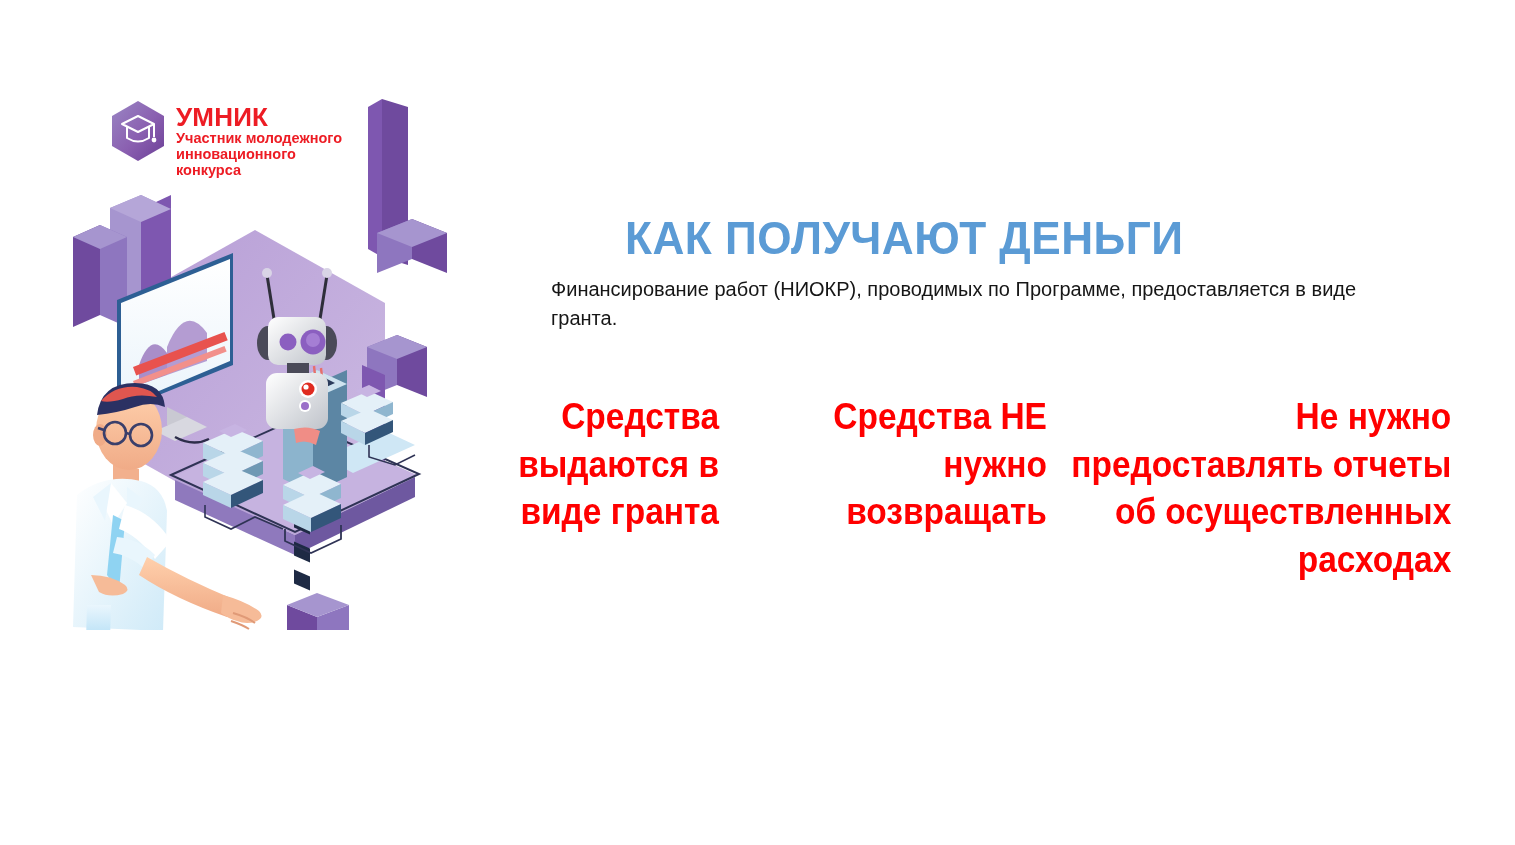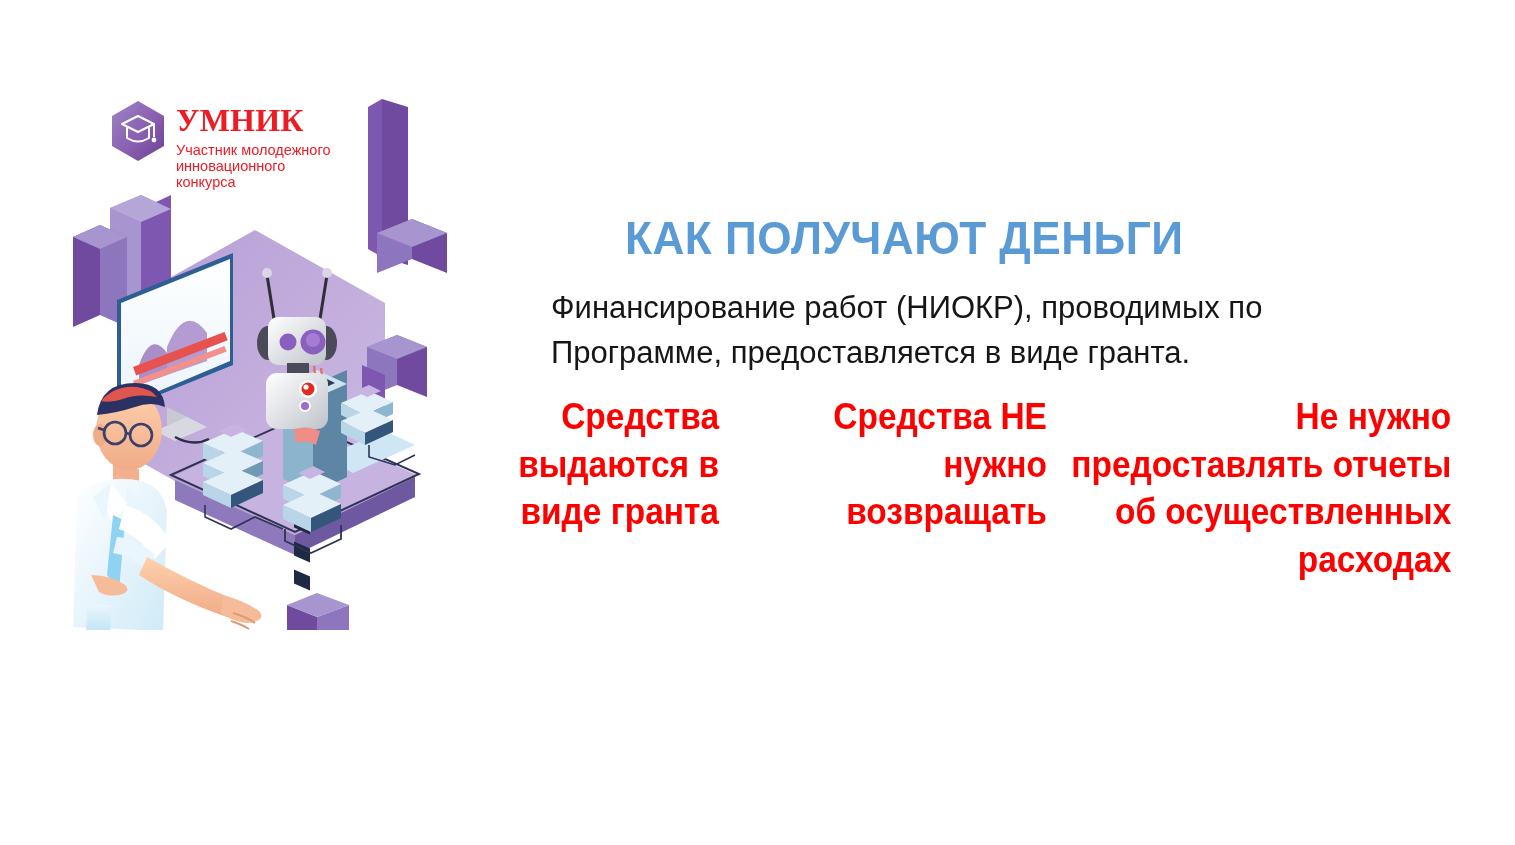--- a/index.html
+++ b/index.html
@@ -32,32 +32,32 @@
     top: 100px;
     display: flex;
     align-items: flex-start;
     gap: 10px;
     z-index: 20;
   }
   #logo-hex { width: 56px; height: 62px; flex: 0 0 auto; }
   #logo-text-wrap { padding-top: 4px; }
   #logo-title {
     color: #ed1c24;
-    font-size: 32px;
+    font-size: 26px;
     font-weight: bold;
     line-height: 1.0;
     letter-spacing: 0.2px;
-    font-family: Liberation Serif, serif;
+    font-family: Liberation Sans, sans-serif;
   }
   #logo-subtitle {
     color: #ed1c24;
     font-size: 14.5px;
-    font-weight: normal;
+    font-weight: bold;
     line-height: 1.12;
-    margin-top: 6px;
+    margin-top: 0;
     font-family: "Liberation Sans", sans-serif;
     max-width: 170px;
   }
 
   
   #page-title {
     position: absolute;
     left: 625px;
     top: 180px;
     color: #5b9bd5;
@@ -70,21 +70,21 @@
     white-space: nowrap;
   }
 
   
   #subtitle {
     position: absolute;
     left: 551px;
     top: 255px;
     width: 860px;
     color: #161616;
-    font-size: 31px;
+    font-size: 20px;
     line-height: 1.45;
     font-family: "Liberation Sans", sans-serif;
   }
 
   
   #statements {
     position: absolute;
     left: 440px;
     top: 393px;
     width: 1040px;

